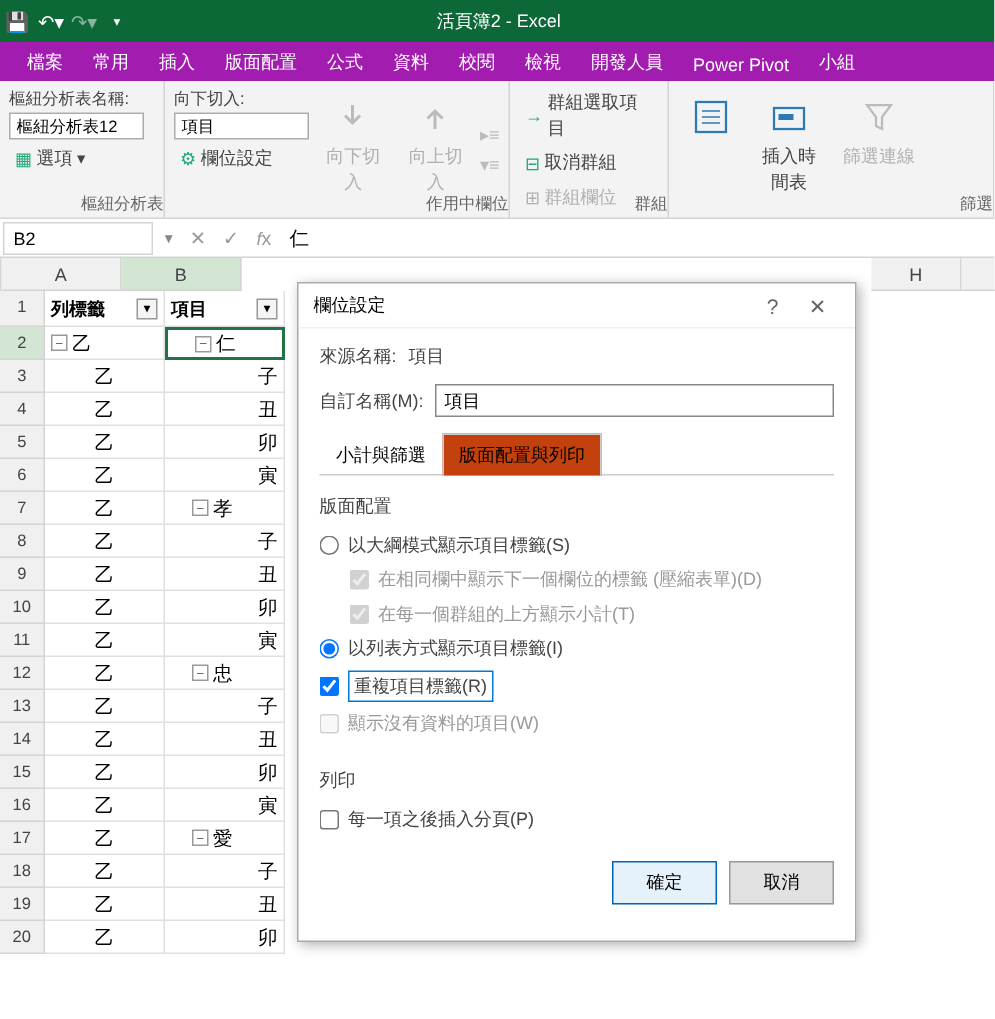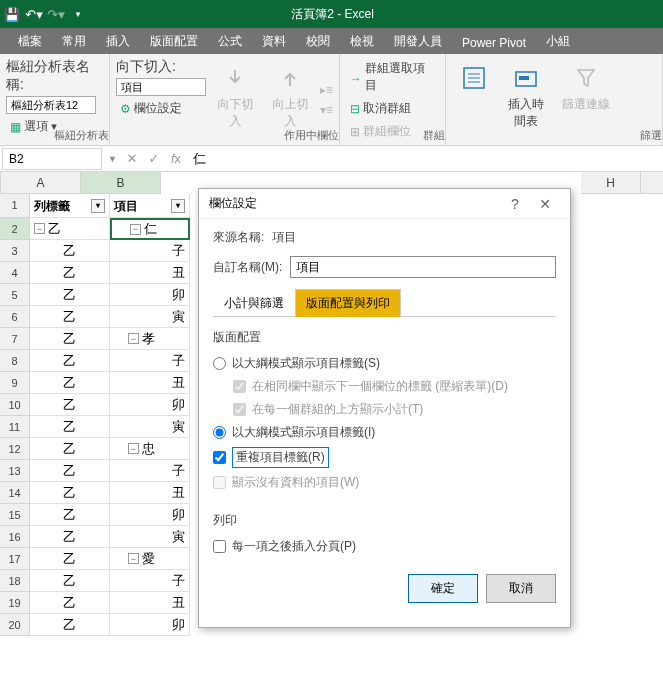--- a/index.html
+++ b/index.html
@@ -1,28 +1,28 @@
 <!DOCTYPE html>
 <html><head>
 <meta charset="utf-8">
 <style>
 *{box-sizing:border-box;margin:0;padding:0;font-family:"Microsoft JhengHei","Segoe UI",sans-serif;font-size:12px}
 body{width:663px;height:679px;background:#fff;overflow:hidden;position:relative}
 .titlebar{height:28px;background:#0d6838;display:flex;align-items:center;color:#fff;padding:0 4px}
 .qat{display:flex;gap:6px;align-items:center}
 .qat-icon{width:16px;height:16px;display:flex;align-items:center;justify-content:center;color:#fff;font-size:13px}
 .title{flex:1;text-align:center;font-size:12px;color:#fff}
-.tabs{height:26px;background:#737373;display:flex;align-items:flex-end;padding-left:8px}
+.tabs{height:26px;background:#a21caf;display:flex;align-items:flex-end;padding-left:8px}
 .tab{padding:4px 10px;color:#fff;font-size:12px;cursor:pointer}
 .ribbon{height:92px;background:#f3f3f3;border-bottom:1px solid #d4d4d4;display:flex}
 .rgroup{border-right:1px solid #d4d4d4;padding:4px 6px;display:flex;flex-direction:column;position:relative}
 .rgroup-label{position:absolute;bottom:2px;left:0;right:0;text-align:right;font-size:11px;color:#666}
 .rgroup-body{flex:1;display:flex;gap:4px}
 .rcol{display:flex;flex-direction:column;gap:2px}
-.rlabel{font-size:14px;color:#444}
+.rlabel{font-size:11px;color:#444}
 .rinput{border:1px solid #ababab;background:#fff;padding:2px 4px;font-size:11px;width:90px}
 .rbtn{display:flex;align-items:center;gap:3px;padding:2px 4px;font-size:11px;color:#444;cursor:pointer}
 .rbtn.disabled{color:#b0b0b0}
 .rbig{display:flex;flex-direction:column;align-items:center;padding:4px 6px;color:#444;font-size:11px;text-align:center;cursor:pointer}
 .rbig.disabled{color:#b0b0b0}
 .ricon{width:32px;height:32px;margin-bottom:2px;display:flex;align-items:center;justify-content:center}
 .formulabar{height:26px;background:#fff;border-bottom:1px solid #d4d4d4;display:flex;align-items:center}
 .namebox{width:100px;border:1px solid #d4d4d4;padding:3px 6px;margin:2px;font-size:12px}
 .fbbtn{width:22px;text-align:center;color:#999;font-size:13px}
 .fbinput{flex:1;padding:3px 6px;font-size:13px}
@@ -49,21 +49,21 @@
 .dialog{position:absolute;left:198px;top:188px;width:373px;height:440px;background:#fff;border:1px solid #aaa;box-shadow:2px 2px 8px rgba(0,0,0,.3);z-index:100}
 .dlg-title{height:30px;display:flex;align-items:center;padding:0 10px;font-size:12px;border-bottom:1px solid #eee}
 .dlg-title span{flex:1}
 .dlg-close,.dlg-help{width:30px;text-align:center;font-size:14px;cursor:pointer;color:#666}
 .dlg-body{padding:10px 14px}
 .dlg-row{display:flex;align-items:center;margin-bottom:10px;gap:8px}
 .dlg-label{font-size:12px;color:#444}
 .dlg-input{flex:1;border:1px solid #888;padding:3px 5px;font-size:12px}
 .dlg-tabs{display:flex;border-bottom:1px solid #ccc;margin-bottom:12px}
 .dlg-tab{padding:5px 10px;font-size:12px;cursor:pointer;border:1px solid transparent;border-bottom:none;position:relative;top:1px}
-.dlg-tab.active{border-color:#ccc;background:#eab308}
+.dlg-tab.active{border-color:#ccc;background:#c2410c}
 .dlg-section{font-size:12px;color:#444;margin:8px 0 6px}
 .dlg-opt{display:flex;align-items:center;gap:6px;padding:3px 0;font-size:12px;color:#444}
 .dlg-opt.sub{padding-left:20px;color:#999}
 .dlg-opt input{margin:0}
 .dlg-opt .boxed{border:1px solid #0078d7;padding:1px 3px}
 .dlg-opt.disabled{color:#999}
 .dlg-btns{position:absolute;bottom:24px;right:14px;display:flex;gap:8px}
 .dlg-btn{padding:5px 22px;border:1px solid #999;background:#e1e1e1;font-size:12px;cursor:pointer}
 .dlg-btn.primary{border:1px solid #0067b8;background:#e5f1fb}
 svg{display:block}
@@ -356,21 +356,21 @@
     <label class="dlg-opt sub disabled">
         <input type="checkbox" checked="" disabled="" style="">
         <span>在相同欄中顯示下一個欄位的標籤 (壓縮表單)(D)</span>
       </label>
     <label class="dlg-opt sub disabled">
         <input type="checkbox" checked="" disabled="" style="">
         <span>在每一個群組的上方顯示小計(T)</span>
       </label>
     <label class="dlg-opt">
         <input type="radio" name="lm" checked="" style="">
-        <span>以大綱模式顯示項目標籤(I)</span>
+        <span>以列表方式顯示項目標籤(I)</span>
       </label>
     <label class="dlg-opt">
         <input type="checkbox" checked="" style="">
         <span class="boxed">重複項目標籤(R)</span>
       </label>
     <label class="dlg-opt disabled">
         <input type="checkbox" disabled="" style="">
         <span>顯示沒有資料的項目(W)</span>
       </label>
     <div class="dlg-section" style="margin-top:18px">列印</div>

